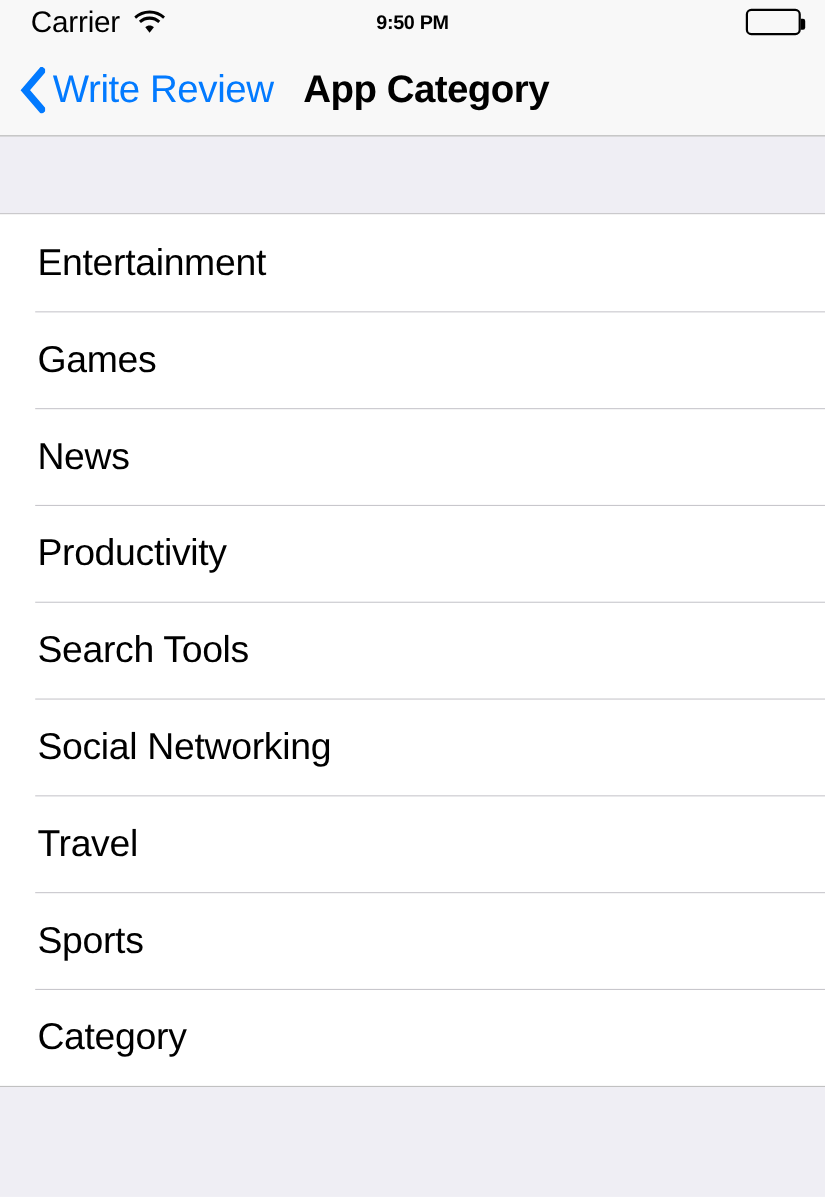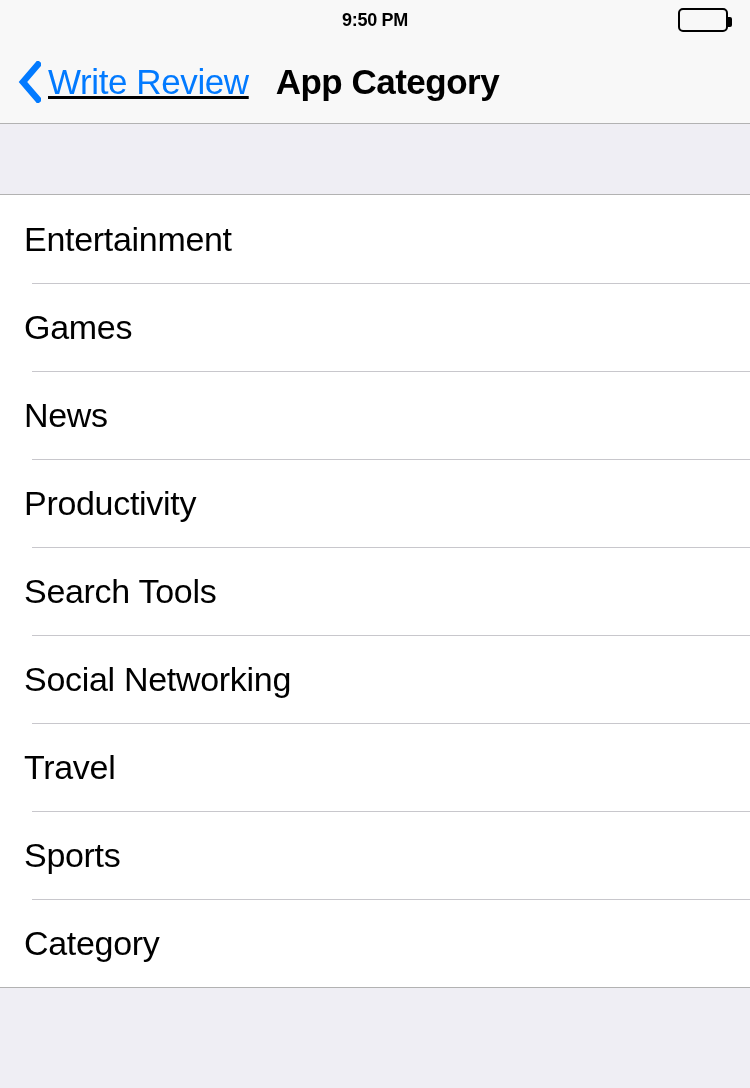--- a/index.html
+++ b/index.html
@@ -105,21 +105,20 @@
     border-bottom: 1px solid #B2B2B2;
     display: flex;
     align-items: center;
     box-sizing: border-box;
   }
   .nav-back {
     display: flex;
     align-items: center;
     margin-left: 16px;
     cursor: pointer;
-    text-decoration: underline;
   }
   .chevron-left {
     width: 26px;
     height: 44px;
     display: inline-flex;
     align-items: center;
     justify-content: center;
   }
   .nav-back-label {
     font-size: 35px;
@@ -146,21 +145,21 @@
   }
   .table-body {
     background: #FFFFFF;
     border-bottom: 1px solid #B2B2B2;
   }
   .table-row {
     position: relative;
     height: 88px;
     display: flex;
     align-items: center;
-    padding-left: 24px;
+    padding-left: 34px;
     background: #FFFFFF;
     box-sizing: border-box;
     cursor: pointer;
   }
   .table-row + .table-row::before {
     content: "";
     position: absolute;
     left: 32px;
     right: 0;
     top: 0;
@@ -177,20 +176,30 @@
     flex: 1;
     background: #EFEEF4;
   }
 </style>
 </head>
 <body>
 
 <div class="phone">
 
   <div class="status-bar">
+    <div class="status-left">
+      <span class="carrier-label">Carrier</span>
+      <span class="wifi-icon">
+        <svg width="28" height="22" viewBox="0 0 28 22" aria-hidden="true">
+          <path d="M14 3.2C9.2 3.2 4.9 5.0 1.7 8.0L0 6.0C3.7 2.5 8.6 0.5 14 0.5s10.3 2.0 14 5.5l-1.7 2.0C23.1 5.0 18.8 3.2 14 3.2z" fill="#000"></path>
+          <path d="M14 9.0c-3.0 0-5.8 1.1-7.9 3.0l-1.8-2.1C6.9 7.5 10.3 6.1 14 6.1s7.1 1.4 9.7 3.8l-1.8 2.1C19.8 10.1 17.0 9.0 14 9.0z" fill="#000"></path>
+          <path d="M14 14.2c-1.5 0-2.9 0.6-3.9 1.6L14 20.8l3.9-5.0C16.9 14.8 15.5 14.2 14 14.2z" fill="#000"></path>
+        </svg>
+      </span>
+    </div>
     <div class="status-time">9:50 PM</div>
     <div class="status-right">
       <span class="battery">
         <span class="battery-fill"></span>
         <span class="battery-cap"></span>
       </span>
     </div>
   </div>
 
   <div class="nav-bar">

